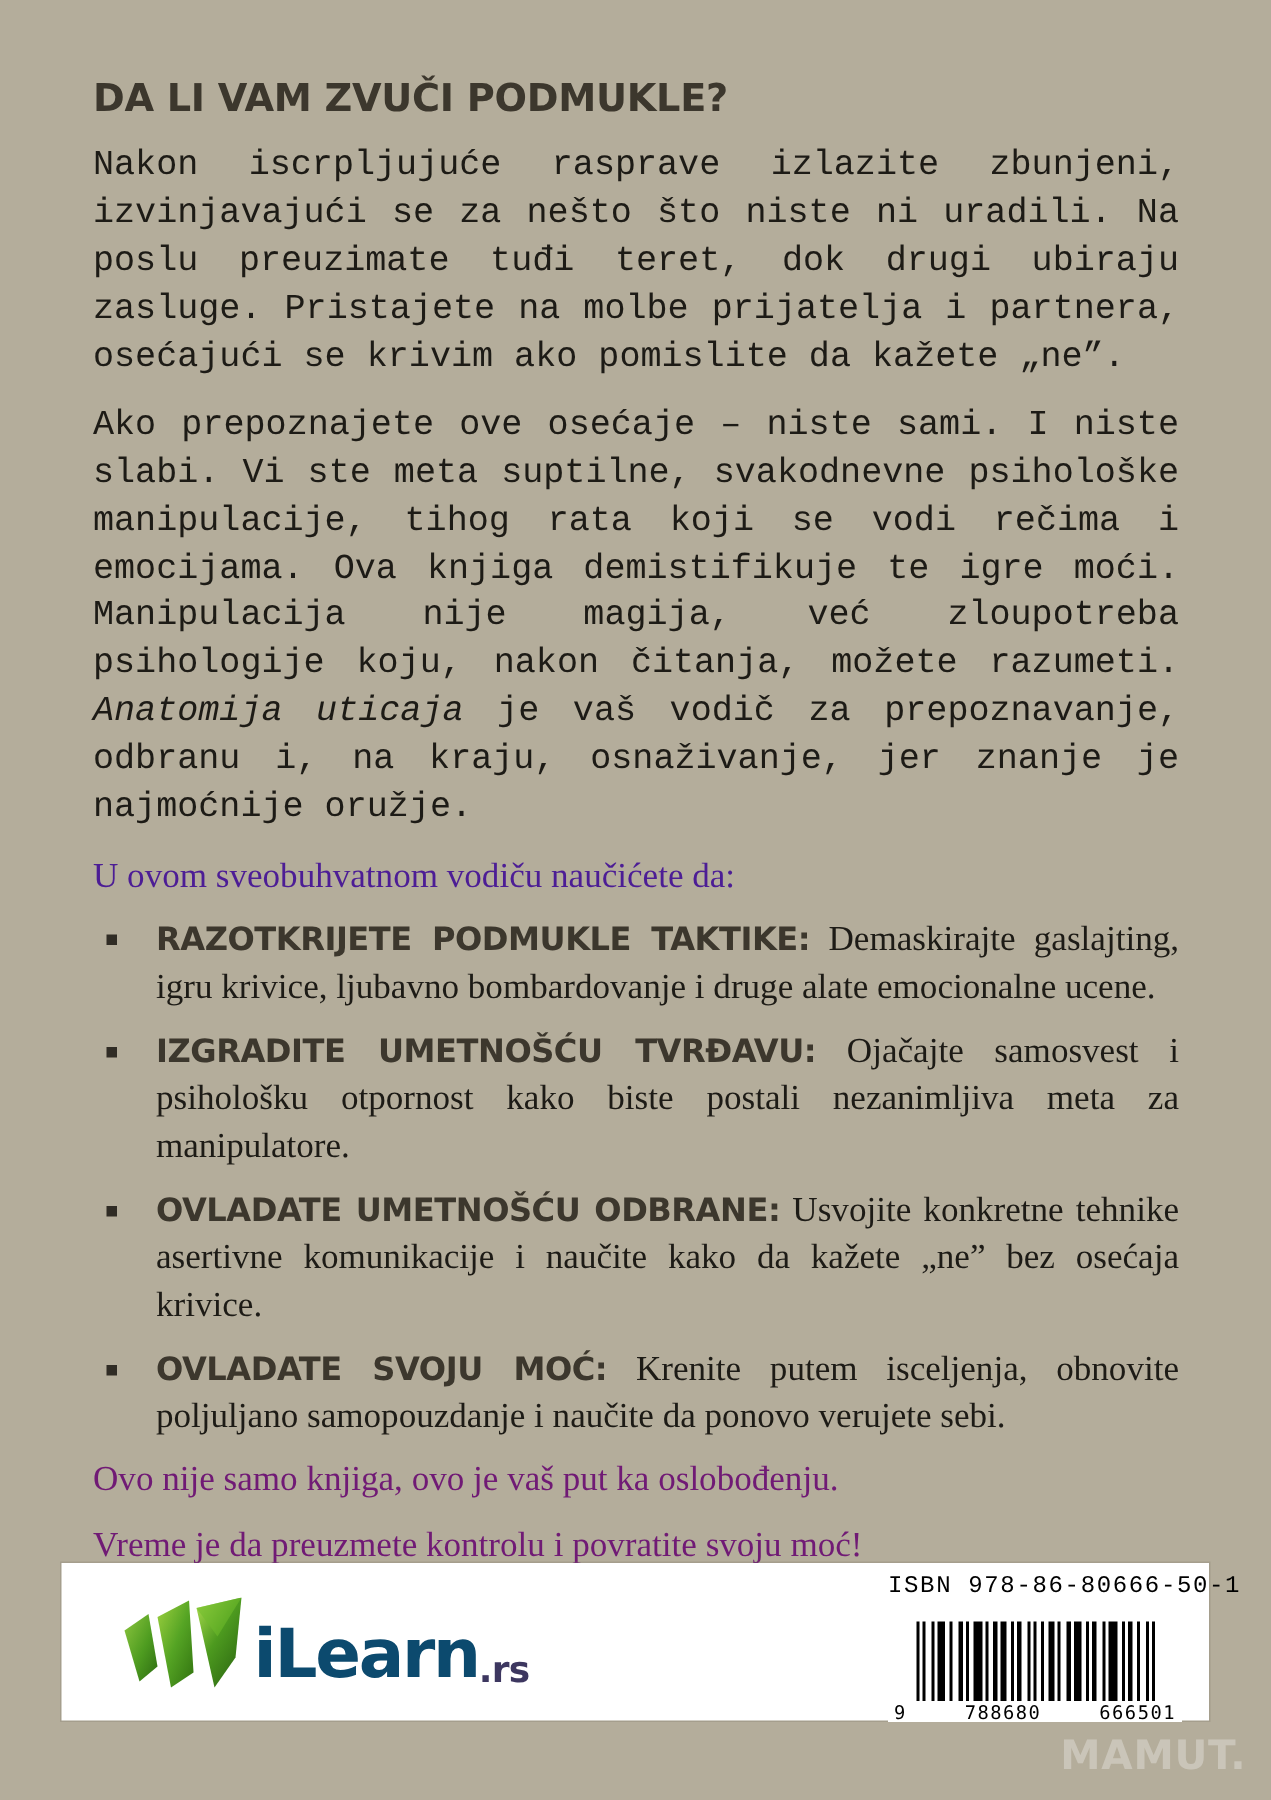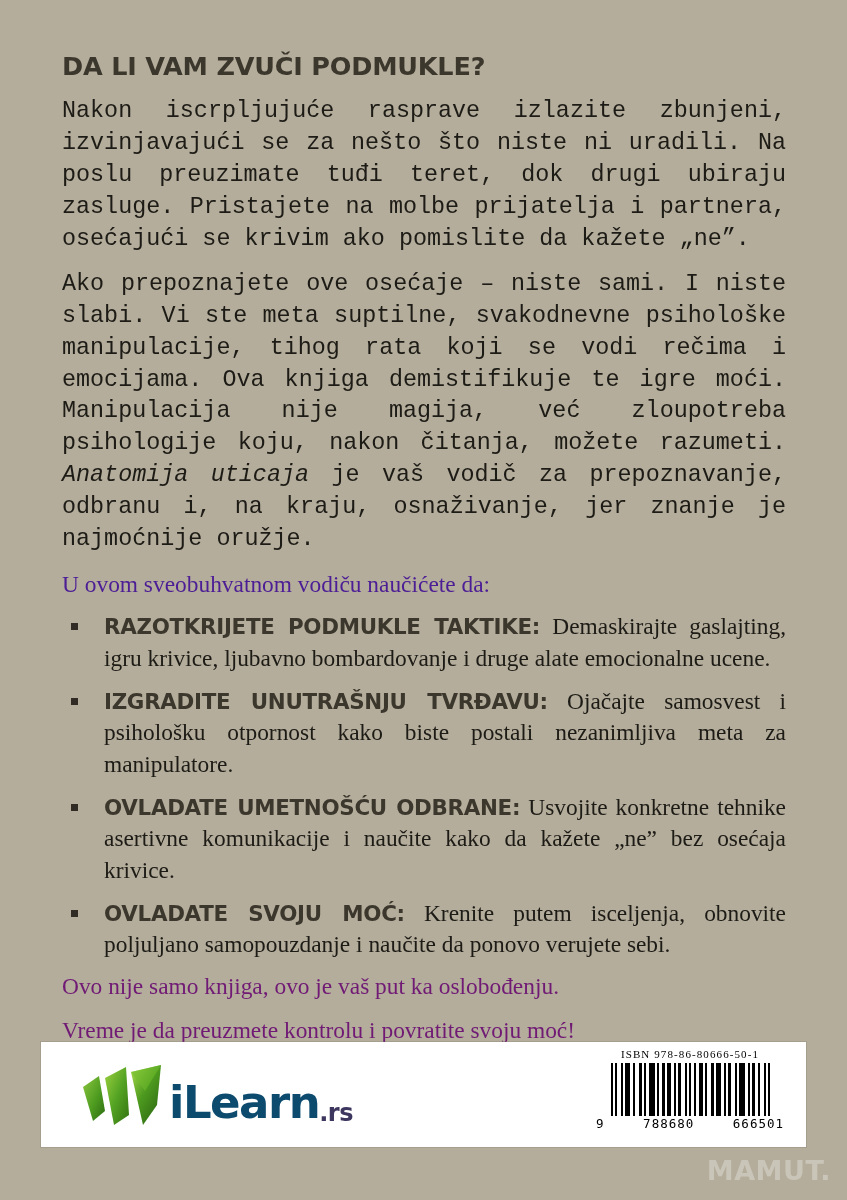--- a/index.html
+++ b/index.html
@@ -152,25 +152,25 @@
   
   .barcode-block {
     position: absolute;
     right: 18px;
     top: 6px;
     width: 196px;
     text-align: center;
   }
 
   .isbn-text {
-    font-family: Liberation Serif, serif;
-    font-size: 11px;
+    font-family: Liberation Mono, monospace;
+    font-size: 16px;
     letter-spacing: 1.1px;
     color: #000;
-    margin-bottom: 3px;
+    margin-bottom: 15px;
     white-space: nowrap;
   }
 
   .bars {
     height: 63px;
     display: flex;
     align-items: flex-start;
     justify-content: center;
     gap: 0;
   }
@@ -222,21 +222,21 @@
 
     <p class="lead-in">U ovom sveobuhvatnom vodiču naučićete da:</p>
 
     <ul class="feature-list">
       <li>
         <span class="sq-bullet"></span>
         <span class="feat-title">RAZOTKRIJETE PODMUKLE TAKTIKE:</span><span> Demaskirajte gaslajting, igru krivice, ljubavno bombardovanje i druge alate emocionalne ucene.</span>
       </li>
       <li>
         <span class="sq-bullet"></span>
-        <span class="feat-title">IZGRADITE UNUTRAŠNJU TVRĐAVU:</span><span> Ojačajte samosvest i psihološku otpornost kako biste postali nezanimljiva meta za manipulatore.</span>
+        <span class="feat-title">IZGRADITE UMETNOŠĆU TVRĐAVU:</span><span> Ojačajte samosvest i psihološku otpornost kako biste postali nezanimljiva meta za manipulatore.</span>
       </li>
       <li>
         <span class="sq-bullet"></span>
         <span class="feat-title">OVLADATE UMETNOŠĆU ODBRANE:</span><span> Usvojite konkretne tehnike asertivne komunikacije i naučite kako da kažete „ne” bez osećaja krivice.</span>
       </li>
       <li>
         <span class="sq-bullet"></span>
         <span class="feat-title">OVLADATE SVOJU MOĆ:</span><span> Krenite putem isceljenja, obnovite poljuljano samopouzdanje i naučite da ponovo verujete sebi.</span>
       </li>
     </ul>

